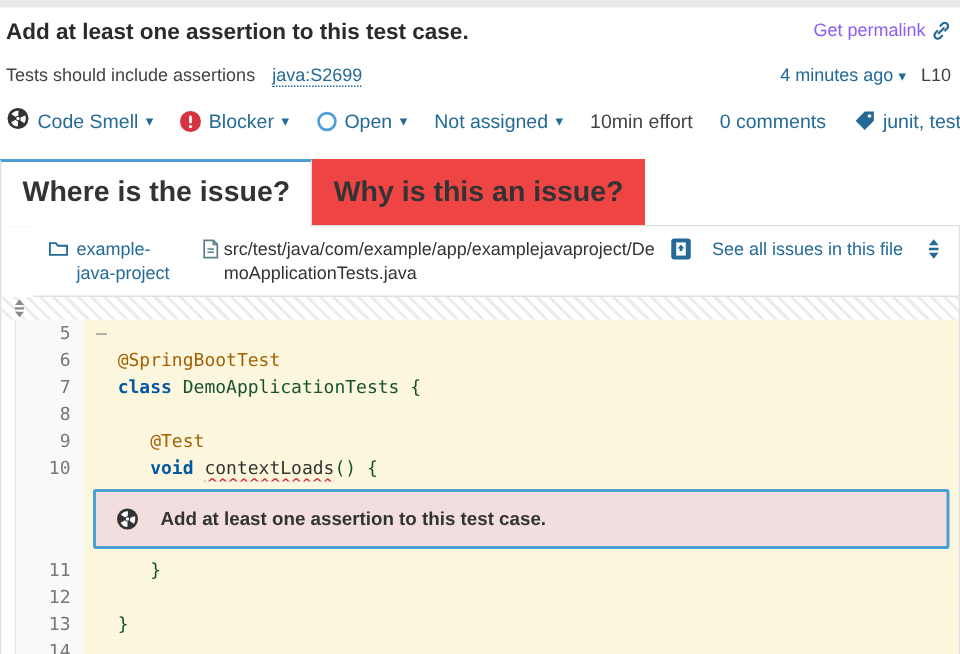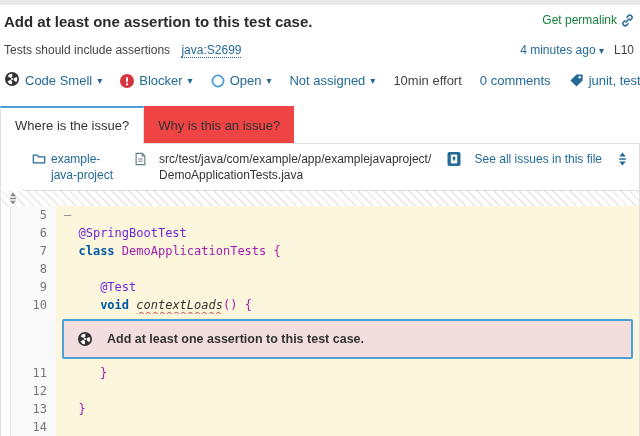--- a/index.html
+++ b/index.html
@@ -4,73 +4,73 @@
 <style>
   * { margin:0; padding:0; box-sizing:border-box; }
   html,body { width:640px; height:436px; overflow:hidden; background:#fff;
     font-family:"Liberation Sans", sans-serif; color:#333; }
   .top-strip { height:5px; background:#e8e8e8; width:100%; }
 
   
   .hdr { padding:8px 6px 0 4px; }
   .hdr-row1 { display:flex; justify-content:space-between; align-items:flex-start; }
   .title { font-size:15px; font-weight:bold; color:#2b2b2b; }
-  .permalink { font-size:12px; color:#15803d; display:flex; align-items:center; gap:4px; cursor:pointer; }
+  .permalink { font-size:12px; color:#8b5cf6; display:flex; align-items:center; gap:4px; cursor:pointer; }
   .hdr-row2 { display:flex; justify-content:space-between; align-items:center; margin-top:13px; font-size:12px; }
   .rule-desc { color:#444; }
   .rule-key { color:#236a97; border-bottom:1px dotted #236a97; margin-left:8px; cursor:pointer; }
   .meta-right { display:flex; align-items:center; gap:10px; }
   .age { color:#236a97; cursor:pointer; }
   .line-ref { color:#404040; }
 
   
   .toolbar { display:flex; align-items:center; margin-top:14px; padding:0 6px 0 4px; font-size:13px; }
   .tb-item { display:flex; align-items:center; gap:5px; margin-right:18px; color:#236a97; cursor:pointer; white-space:nowrap; }
   .tb-plain { color:#444; cursor:default; }
   .caret { font-size:10px; color:#236a97; }
   .spacer { flex:1; }
 
   
   .tabs { display:flex; margin-top:16px; }
-  .tab { padding:10px 14px; font-size:13px; color:#333; cursor:pointer; }
+  .tab { padding:10px 14px; font-size:19px; color:#333; cursor:pointer;font-weight:bold; }
   .tab.active { background:#fff; border-top:2px solid #4b9fd5; border-left:1px solid #e0e0e0;
     border-right:1px solid #e0e0e0; position:relative; z-index:2; margin-bottom:-1px; }
   .tab.inactive { background:#ef4444; border-top:2px solid transparent; }
 
   
   .panel { border:1px solid #e0e0e0; position:relative; z-index:1; }
   .file-hdr { display:flex; align-items:flex-start; padding:7px 10px; background:#fff;
     border-bottom:1px solid #e0e0e0; font-size:12px; gap:8px;margin-left:21px; }
   .proj { display:flex; gap:5px; color:#236a97; width:102px; cursor:pointer; line-height:1.35; }
-  .fpath { display:flex; gap:12px; color:#333; width:330px; line-height:1.35; word-break:break-all; }
+  .fpath { display:flex; gap:2px; color:#333; width:330px; line-height:1.35; word-break:break-all; }
   .fh-right { display:flex; align-items:center; gap:14px; margin-left:auto; }
   .see-all { color:#236a97; cursor:pointer; white-space:nowrap; }
   .icon-btn { cursor:pointer; display:flex; align-items:center; }
 
   
   .hatch-row { height:15px; position:relative;
     background:repeating-linear-gradient(45deg,#ffffff 0 4px,#ececec 4px 6px); }
   .expand-btn { position:absolute; left:6px; top:0px; cursor:pointer; }
   .crow { display:flex; height:18px; font-family:"DejaVu Sans Mono", monospace; font-size:12px; line-height:18px; }
   .gstrip { width:10px; background:#fff; border-right:1px solid #e6e6e6; flex:0 0 auto; }
   .lnum { width:45px; flex:0 0 auto; background:#f9f9f9; color:#777; text-align:right;
     padding-right:9px; cursor:pointer; }
   .cline { flex:1; background:#fcf6dd; white-space:pre; padding-left:8px; }
   .crow.issuerow { height:auto; }
   .issuecell { flex:1; background:#fcf6dd; padding:5px 6px 5px 6px; }
   .issue-box { border:2px solid #4b9fd5; background:#f2dede; border-radius:2px; height:40px;
     display:flex; align-items:center; gap:14px; padding-left:13px; cursor:pointer;
     font-family:"Liberation Sans", sans-serif; }
   .issue-box .msg { font-size:12.5px; font-weight:bold; color:#333; }
 
-  .tok-p   { color:#a21caf;text-align:center; }
+  .tok-p   { color:#14532d;text-align:center; }
   .tok-kw  { color:#0059a5; font-weight:bold; }
-  .tok-ann { color:#6d28d9;text-align:right; }
+  .tok-ann { color:#a16207;text-align:right; }
   .tok-dim { color:#8a8a8a; }
-  .tok-loc { color:#333; text-decoration:underline wavy #d4333f 1px; text-underline-offset:2px;font-style:italic; }
+  .tok-loc { color:#333; text-decoration:underline wavy #d4333f 1px; text-underline-offset:2px; }
 </style>
 </head>
 <body>
 
 <div>
   <div class="top-strip"></div>
 
   <div class="hdr">
     <div class="hdr-row1">
       <div class="title">Add at least one assertion to this test case.</div>

